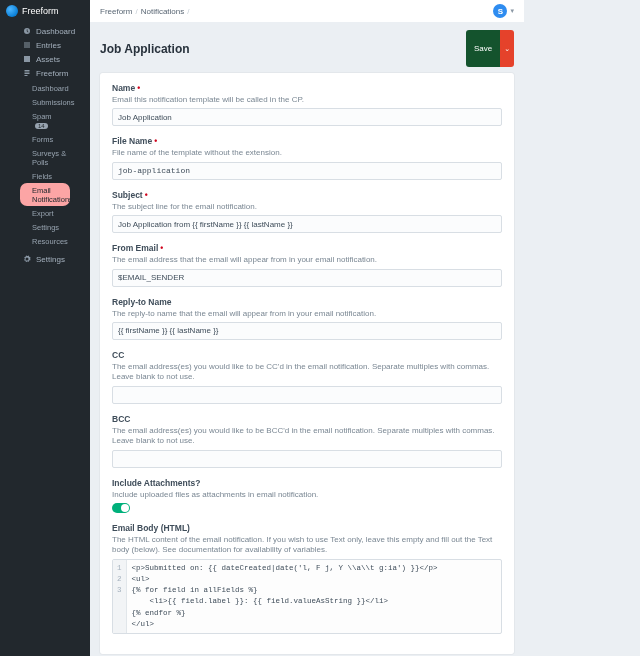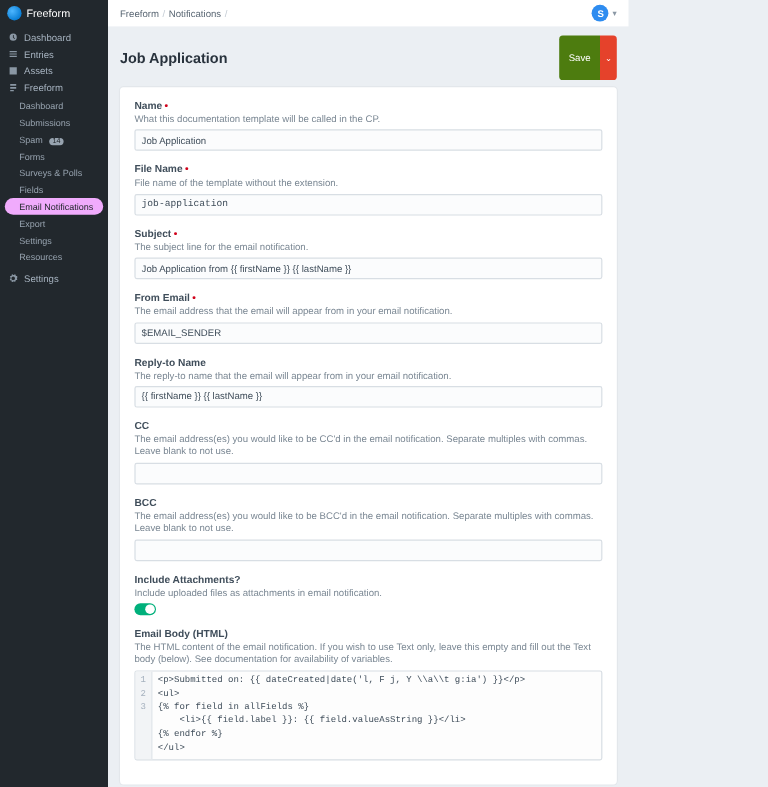--- a/index.html
+++ b/index.html
@@ -3,43 +3,43 @@
 <meta charset="utf-8">
 <style>
 * { box-sizing: border-box; margin: 0; padding: 0; }
 body { font-family: -apple-system, BlinkMacSystemFont, 'Segoe UI', sans-serif; font-size: 9px; background: #ebeff3; color: #3f4d5a; }
 .app { display: flex; width: 524px; height: 656px; overflow: hidden; }
 
 
 .sidebar { width: 90px; background: #22282d; color: #aab6c2; flex-shrink: 0; display: flex; flex-direction: column; }
 .brand { display: flex; align-items: center; padding: 5px 6px; color: #fff; font-size: 9px; font-weight: 500; }
 .brand-icon { width: 12px; height: 12px; border-radius: 50%; background: radial-gradient(circle at 35% 35%, #4db6ff 0%, #0a7fd6 70%); margin-right: 4px; }
-.nav { padding: 2px 0; }
+.nav { padding: 2px 16px; }
 .nav-item { display: flex; align-items: center; padding: 2.5px 7px; cursor: pointer; font-size: 8px; color: #a5b1be; }
 .nav-icon { width: 8px; height: 8px; margin-right: 5px; display: inline-flex; align-items: center; justify-content: center; flex-shrink: 0; }
 .nav-icon svg { width: 8px; height: 8px; fill: #8a97a4; }
 
 .subnav { padding: 1px 0 4px 0; }
 .sub-item { display: block; padding: 2.5px 7px 2.5px 16px; font-size: 7.5px; color: #97a3af; cursor: pointer; }
-.sub-item.selected { background: #f0abfc; color: #22282d; border-radius: 7px; margin: 0 4px; padding-left: 12px; }
+.sub-item.selected { background: #fca5a5; color: #22282d; border-radius: 7px; margin: 0 4px; padding-left: 12px; }
 .pill { background: #97a3af; color: #22282d; font-size: 6px; padding: 0 3px; border-radius: 6px; margin-left: 3px; }
 
 
 .main { flex: 1; display: flex; flex-direction: column; overflow: hidden; }
 .topbar { display: flex; align-items: center; padding: 4px 10px; background: #fff; font-size: 8px; }
 .crumb { color: #596673; }
 .crumb-sep { color: #c4ccd4; margin: 0 3px; }
 .account { margin-left: auto; width: 14px; height: 14px; border-radius: 50%; background: #2e8cf0; color: #fff; display: flex; align-items: center; justify-content: center; font-size: 8px; font-weight: 600; }
 .chev-down { margin-left: 3px; color: #8a97a4; font-size: 7px; }
 
 .content { flex: 1; overflow-y: auto; padding: 8px 10px 10px; }
 .header-row { display: flex; align-items: center; margin-bottom: 6px; background: transparent; }
 .page-title { font-size: 12px; font-weight: 600; color: #28323c; }
 .save-wrap { margin-left: auto; display: flex; }
-.save-btn { background: #4d7c0f; color: #fff; border: none; border-radius: 3px 0 0 3px; padding: 14px 8px; font-size: 8px; cursor: pointer; }
+.save-btn { background: #14532d; color: #fff; border: none; border-radius: 3px 0 0 3px; padding: 14px 8px; font-size: 8px; cursor: pointer; }
 .save-chev { background: #e5422b; border-left: 1px solid rgba(255,255,255,.35); color: #fff; border-radius: 0 3px 3px 0; padding: 3px 4px; font-size: 7px; cursor: pointer; border-width: 0; border-style: solid; }
 
 .panel { background: #fff; border-radius: 3px; padding: 10px 12px; box-shadow: 0 0 0 1px rgba(0,0,0,0.03); }
 .field { margin-bottom: 10px; }
 .flabel { font-size: 8.5px; font-weight: 600; color: #3f4d5a; margin-bottom: 2px; display: block; }
 .req { color: #d0021b; margin-left: 2px; }
 .fhelp { font-size: 8px; color: #7a8793; margin-bottom: 3px; line-height: 1.3; }
 .tinput { width: 100%; border: 1px solid #d8dee4; border-radius: 2px; padding: 3.5px 5px; font-size: 8px; color: #3f4d5a; background: #fbfcfd; }
 .tinput.mono { font-family: 'Courier New', monospace; }
 .toggle { width: 18px; height: 10px; background: #00b07b; border-radius: 10px; position: relative; cursor: pointer; }
@@ -134,21 +134,21 @@
         <div class="save-wrap">
           <button class="save-btn">Save</button>
           <button class="save-chev">⌄</button>
         </div>
       </div>
 
       <div class="panel">
 
         <div class="field">
           <label class="flabel"><span>Name</span><span class="req">•</span></label>
-          <div class="fhelp">What this documentation template will be called in the CP.</div>
+          <div class="fhelp">Email this notification template will be called in the CP.</div>
           <input class="tinput" value="Job Application" style="">
         </div>
 
         <div class="field">
           <label class="flabel"><span>File Name</span><span class="req">•</span></label>
           <div class="fhelp">File name of the template without the extension.</div>
           <input class="tinput mono" value="job-application" style="">
         </div>
 
         <div class="field">

